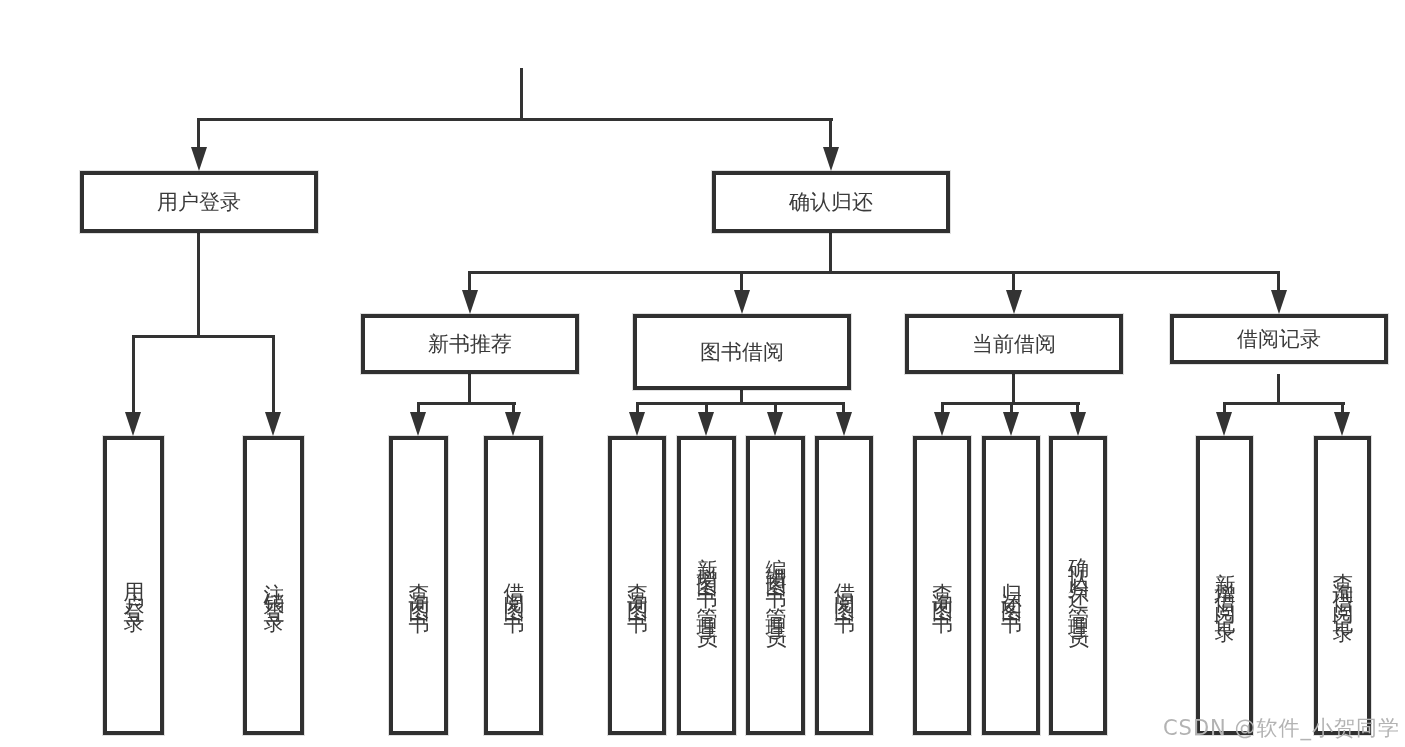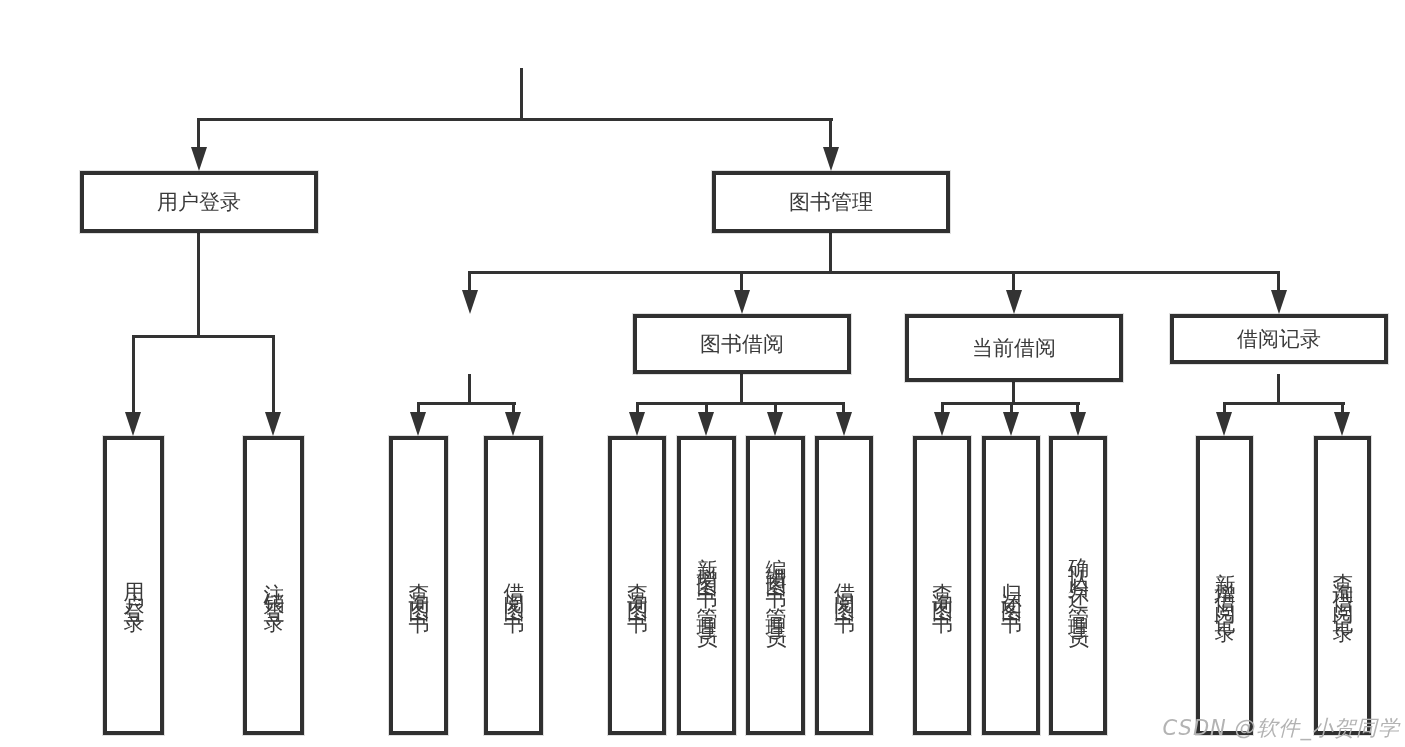--- a/index.html
+++ b/index.html
@@ -37,21 +37,21 @@
   .leaf span{
     writing-mode:vertical-rl;
     text-orientation:mixed;
     letter-spacing:10px;
     line-height:1;
     white-space:nowrap;
   }
   #watermark{
     position:absolute;right:5px;bottom:5px;
     font-size:21px;color:var(--watermark);
-    letter-spacing:1px;z-index:10;font-style:italic;
+    letter-spacing:1px;z-index:10;
   }
 </style>
 </head>
 <body>
 
 <div id="canvas">
 
   <i class="lv" style="left:520px;top:68px;height:52px"></i>
   <i class="lh" style="left:197px;top:118px;width:636px"></i>
   <i class="lv" style="left:197px;top:118px;height:34px"></i>
@@ -110,29 +110,32 @@
   <i class="lv" style="left:1341px;top:402px;height:12px"></i>
   <i class="ar" style="left:1216px;top:412px"></i>
   <i class="ar" style="left:1334px;top:412px"></i>
 
 
   <div class="node" style="left:80px;top:171px;width:238px;height:62px">
     <span>用户登录</span>
   </div>
 
   <div class="node" style="left:712px;top:171px;width:238px;height:62px">
-    <span>图书管理</span>
+    <span>确认归还</span>
   </div>
 
+  <div class="node" style="left:361px;top:314px;width:218px;height:60px">
+    <span>新书推荐</span>
+  </div>
 
-  <div class="node" style="left:633px;top:314px;width:218px;height:60px">
+  <div class="node" style="left:633px;top:314px;width:218px;height:76px">
     <span>图书借阅</span>
   </div>
 
-  <div class="node" style="left:905px;top:314px;width:218px;height:68px">
+  <div class="node" style="left:905px;top:314px;width:218px;height:60px">
     <span>当前借阅</span>
   </div>
 
   <div class="node" style="left:1170px;top:314px;width:218px;height:50px">
     <span>借阅记录</span>
   </div>
 
   <div class="node leaf" style="left:103px;top:436px;width:61px;height:299px">
     <span>用户登录</span>
   </div>

